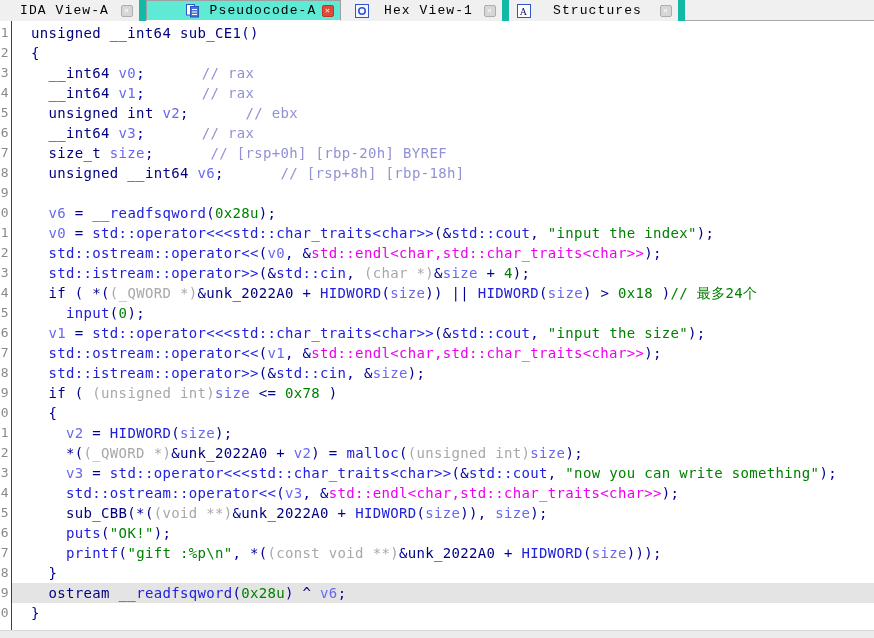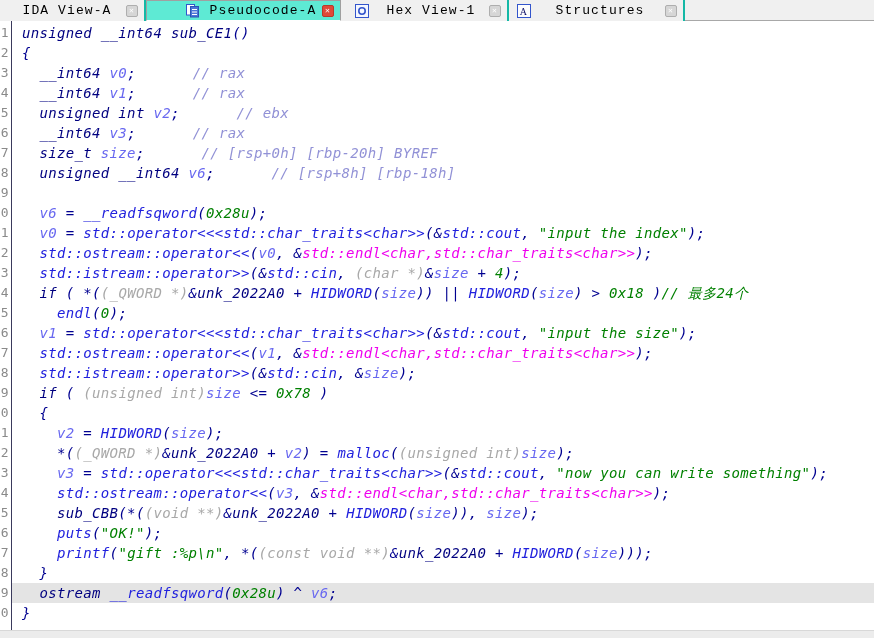--- a/index.html
+++ b/index.html
@@ -2,41 +2,41 @@
 <html style="--tk-pl: #000090; --tk-kw: #000080; --tk-nm: #000080; --tk-fn: #2121dd; --tk-var: #6868f0; --tk-num: #008000; --tk-str: #008000; --tk-imp: #ee00ee; --tk-cast: #a8a8a8; --tk-cmt: #9191d6; --tk-cmt2: #008000; --hl-bg: #e4e4e4; --gutter-border: #3a3a5c; --line-number: #8a8a8a; --close-red: #e04a38;"><head>
 <meta charset="utf-8">
 <style>
   html,body{margin:0;padding:0;width:874px;height:638px;overflow:hidden;background:#ffffff;}
   body{font-family:"DejaVu Sans Mono",monospace;}
 
   
   .tabbar{display:flex;height:21px;background:#f0f0f0;border-bottom:1px solid #a8a8a8;box-sizing:border-box;}
   .tab{display:flex;align-items:center;box-sizing:border-box;height:21px;
        font-family:"Liberation Mono",monospace;font-size:13px;letter-spacing:1.1px;color:#000;
-       background:#f0f0f0;border-right:2px solid #14b8a6;padding:0 6px 0 8px;}
+       background:#f0f0f0;border-right:7px solid #14b8a6;padding:0 6px 0 8px;}
   .tab:nth-child(1){width:146px;}
   .tab:nth-child(2){width:195px;}
   .tab:nth-child(3){width:168px;padding-left:14px;}
   .tab:nth-child(4){width:176px;}
   .tab:nth-child(5){width:179px;border-right:none;}
   .tab.active{background:#5eead4;border:1px solid #a0a0a0;border-bottom:1px solid #ffffff;margin-bottom:-1px;padding-left:39px;}
   .tab-label{flex:1;text-align:center;white-space:nowrap;overflow:hidden;}
   .tab-icon{width:14px;height:14px;flex:none;margin-right:4px;display:inline-flex;align-items:center;justify-content:center;}
   .close-btn{width:12px;height:12px;flex:none;border-radius:2px;display:flex;align-items:center;justify-content:center;
              font-size:8px;line-height:1;font-weight:bold;color:#ffffff;box-sizing:border-box;cursor:default;}
   .close-gray{background:#d6d6d6;border:1px solid #aeaeae;}
   .close-red{background:var(--close-red,#e04a38);border:1px solid #b93a2a;}
 
   
   .codewrap{position:relative;height:609px;padding-top:2px;box-sizing:border-box;background:#ffffff;}
   .gutter-line{position:absolute;left:11px;top:0;bottom:0;width:1px;background:var(--gutter-border,#3a3a5c);}
   .line{display:flex;height:20px;line-height:20px;font-size:14px;letter-spacing:0.33px;white-space:pre;}
   .ln{width:11px;flex:none;box-sizing:border-box;padding-right:2px;overflow:hidden;direction:rtl;text-align:right;
       color:var(--line-number,#8a8a8a);font-size:13px;}
-  .code{flex:1;padding-left:11px;white-space:pre;font-style:italic;}
+  .code{flex:1;padding-left:20px;white-space:pre;}
   .line.hl .code{background:var(--hl-bg,#e4e4e4);}
 
   .tk-pl{color:var(--tk-pl,#000090);}
   .tk-kw{color:var(--tk-kw,#000080);}
   .tk-nm{color:var(--tk-nm,#000080);}
   .tk-fn{color:var(--tk-fn,#2121dd);}
   .tk-var{color:var(--tk-var,#6868f0);}
   .tk-num{color:var(--tk-num,#008000);}
   .tk-str{color:var(--tk-str,#008000);}
   .tk-imp{color:var(--tk-imp,#ee00ee);}
@@ -99,21 +99,21 @@
     <div class="line"><span class="ln">5</span><span class="code"><span class="tk-pl">  </span><span class="tk-kw">unsigned int </span><span class="tk-var">v2</span><span class="tk-pl">; </span><span class="tk-cmt">// ebx</span></span></div>
     <div class="line"><span class="ln">6</span><span class="code"><span class="tk-pl">  </span><span class="tk-kw">__int64 </span><span class="tk-var">v3</span><span class="tk-pl">; </span><span class="tk-cmt">// rax</span></span></div>
     <div class="line"><span class="ln">7</span><span class="code"><span class="tk-pl">  </span><span class="tk-kw">size_t </span><span class="tk-var">size</span><span class="tk-pl">; </span><span class="tk-cmt">// [rsp+0h] [rbp-20h] BYREF</span></span></div>
     <div class="line"><span class="ln">8</span><span class="code"><span class="tk-pl">  </span><span class="tk-kw">unsigned __int64 </span><span class="tk-var">v6</span><span class="tk-pl">; </span><span class="tk-cmt">// [rsp+8h] [rbp-18h]</span></span></div>
     <div class="line"><span class="ln">9</span><span class="code"></span></div>
     <div class="line"><span class="ln">10</span><span class="code"><span class="tk-pl">  </span><span class="tk-var">v6</span><span class="tk-pl"> = </span><span class="tk-fn">__readfsqword</span><span class="tk-pl">(</span><span class="tk-num">0x28u</span><span class="tk-pl">);</span></span></div>
     <div class="line"><span class="ln">11</span><span class="code"><span class="tk-pl">  </span><span class="tk-var">v0</span><span class="tk-pl"> = </span><span class="tk-fn">std::operator&lt;&lt;&lt;std::char_traits&lt;char&gt;&gt;</span><span class="tk-pl">(&amp;</span><span class="tk-fn">std::cout</span><span class="tk-pl">, </span><span class="tk-str">"input the index"</span><span class="tk-pl">);</span></span></div>
     <div class="line"><span class="ln">12</span><span class="code"><span class="tk-pl">  </span><span class="tk-fn">std::ostream::operator&lt;&lt;</span><span class="tk-pl">(</span><span class="tk-var">v0</span><span class="tk-pl">, &amp;</span><span class="tk-imp">std::endl&lt;char,std::char_traits&lt;char&gt;&gt;</span><span class="tk-pl">);</span></span></div>
     <div class="line"><span class="ln">13</span><span class="code"><span class="tk-pl">  </span><span class="tk-fn">std::istream::operator&gt;&gt;</span><span class="tk-pl">(&amp;</span><span class="tk-fn">std::cin</span><span class="tk-pl">, </span><span class="tk-cast">(char *)</span><span class="tk-pl">&amp;</span><span class="tk-var">size</span><span class="tk-pl"> + </span><span class="tk-num">4</span><span class="tk-pl">);</span></span></div>
     <div class="line"><span class="ln">14</span><span class="code"><span class="tk-pl">  </span><span class="tk-kw">if</span><span class="tk-pl"> ( *(</span><span class="tk-cast">(_QWORD *)</span><span class="tk-pl">&amp;</span><span class="tk-nm">unk_2022A0</span><span class="tk-pl"> + </span><span class="tk-fn">HIDWORD</span><span class="tk-pl">(</span><span class="tk-var">size</span><span class="tk-pl">)) || </span><span class="tk-fn">HIDWORD</span><span class="tk-pl">(</span><span class="tk-var">size</span><span class="tk-pl">) &gt; </span><span class="tk-num">0x18</span><span class="tk-pl"> )</span><span class="tk-cmt2">// 最多24个</span></span></div>
-    <div class="line"><span class="ln">15</span><span class="code"><span class="tk-pl">    </span><span class="tk-fn">endl</span><span class="tk-pl">(</span><span class="tk-num">0</span><span class="tk-pl">);</span></span></div>
+    <div class="line"><span class="ln">15</span><span class="code"><span class="tk-pl">    </span><span class="tk-fn">input</span><span class="tk-pl">(</span><span class="tk-num">0</span><span class="tk-pl">);</span></span></div>
     <div class="line"><span class="ln">16</span><span class="code"><span class="tk-pl">  </span><span class="tk-var">v1</span><span class="tk-pl"> = </span><span class="tk-fn">std::operator&lt;&lt;&lt;std::char_traits&lt;char&gt;&gt;</span><span class="tk-pl">(&amp;</span><span class="tk-fn">std::cout</span><span class="tk-pl">, </span><span class="tk-str">"input the size"</span><span class="tk-pl">);</span></span></div>
     <div class="line"><span class="ln">17</span><span class="code"><span class="tk-pl">  </span><span class="tk-fn">std::ostream::operator&lt;&lt;</span><span class="tk-pl">(</span><span class="tk-var">v1</span><span class="tk-pl">, &amp;</span><span class="tk-imp">std::endl&lt;char,std::char_traits&lt;char&gt;&gt;</span><span class="tk-pl">);</span></span></div>
     <div class="line"><span class="ln">18</span><span class="code"><span class="tk-pl">  </span><span class="tk-fn">std::istream::operator&gt;&gt;</span><span class="tk-pl">(&amp;</span><span class="tk-fn">std::cin</span><span class="tk-pl">, &amp;</span><span class="tk-var">size</span><span class="tk-pl">);</span></span></div>
     <div class="line"><span class="ln">19</span><span class="code"><span class="tk-pl">  </span><span class="tk-kw">if</span><span class="tk-pl"> ( </span><span class="tk-cast">(unsigned int)</span><span class="tk-var">size</span><span class="tk-pl"> &lt;= </span><span class="tk-num">0x78</span><span class="tk-pl"> )</span></span></div>
     <div class="line"><span class="ln">20</span><span class="code"><span class="tk-pl">  {</span></span></div>
     <div class="line"><span class="ln">21</span><span class="code"><span class="tk-pl">    </span><span class="tk-var">v2</span><span class="tk-pl"> = </span><span class="tk-fn">HIDWORD</span><span class="tk-pl">(</span><span class="tk-var">size</span><span class="tk-pl">);</span></span></div>
     <div class="line"><span class="ln">22</span><span class="code"><span class="tk-pl">    *(</span><span class="tk-cast">(_QWORD *)</span><span class="tk-pl">&amp;</span><span class="tk-nm">unk_2022A0</span><span class="tk-pl"> + </span><span class="tk-var">v2</span><span class="tk-pl">) = </span><span class="tk-fn">malloc</span><span class="tk-pl">(</span><span class="tk-cast">(unsigned int)</span><span class="tk-var">size</span><span class="tk-pl">);</span></span></div>
     <div class="line"><span class="ln">23</span><span class="code"><span class="tk-pl">    </span><span class="tk-var">v3</span><span class="tk-pl"> = </span><span class="tk-fn">std::operator&lt;&lt;&lt;std::char_traits&lt;char&gt;&gt;</span><span class="tk-pl">(&amp;</span><span class="tk-fn">std::cout</span><span class="tk-pl">, </span><span class="tk-str">"now you can write something"</span><span class="tk-pl">);</span></span></div>
     <div class="line"><span class="ln">24</span><span class="code"><span class="tk-pl">    </span><span class="tk-fn">std::ostream::operator&lt;&lt;</span><span class="tk-pl">(</span><span class="tk-var">v3</span><span class="tk-pl">, &amp;</span><span class="tk-imp">std::endl&lt;char,std::char_traits&lt;char&gt;&gt;</span><span class="tk-pl">);</span></span></div>
     <div class="line"><span class="ln">25</span><span class="code"><span class="tk-pl">    </span><span class="tk-nm">sub_CBB</span><span class="tk-pl">(*(</span><span class="tk-cast">(void **)</span><span class="tk-pl">&amp;</span><span class="tk-nm">unk_2022A0</span><span class="tk-pl"> + </span><span class="tk-fn">HIDWORD</span><span class="tk-pl">(</span><span class="tk-var">size</span><span class="tk-pl">)), </span><span class="tk-var">size</span><span class="tk-pl">);</span></span></div>

